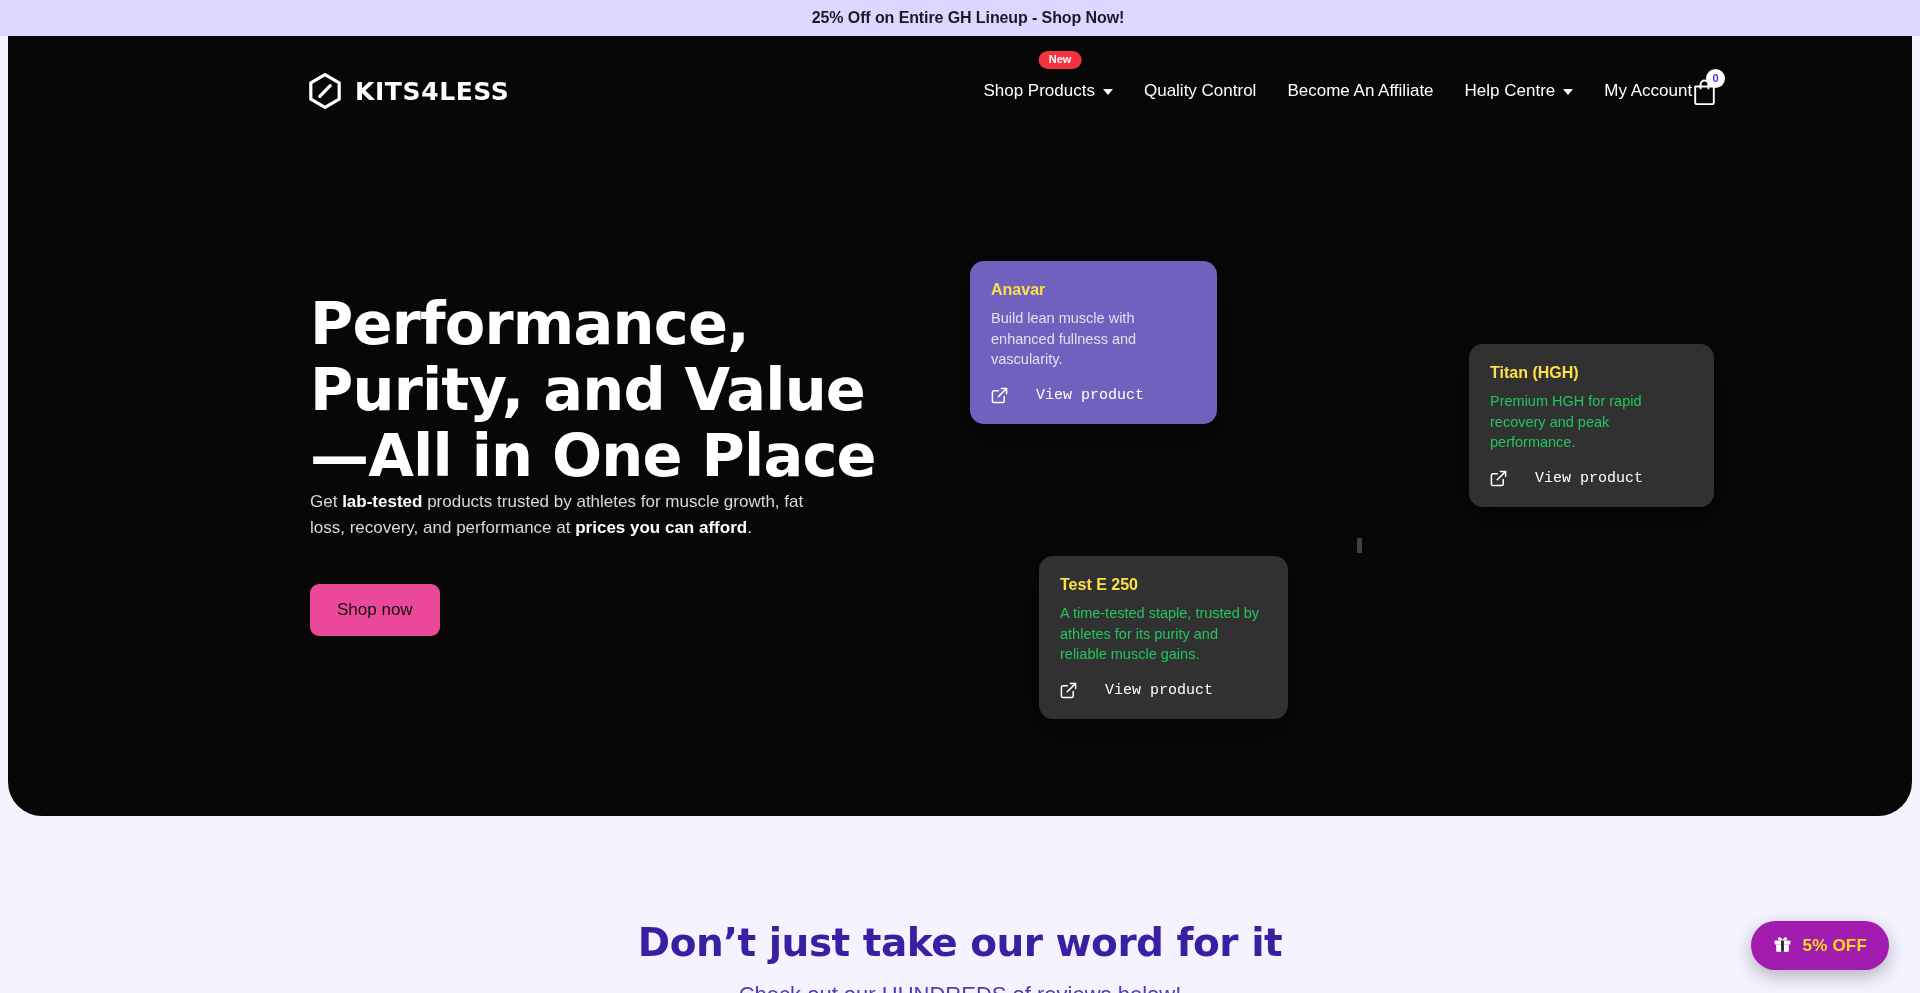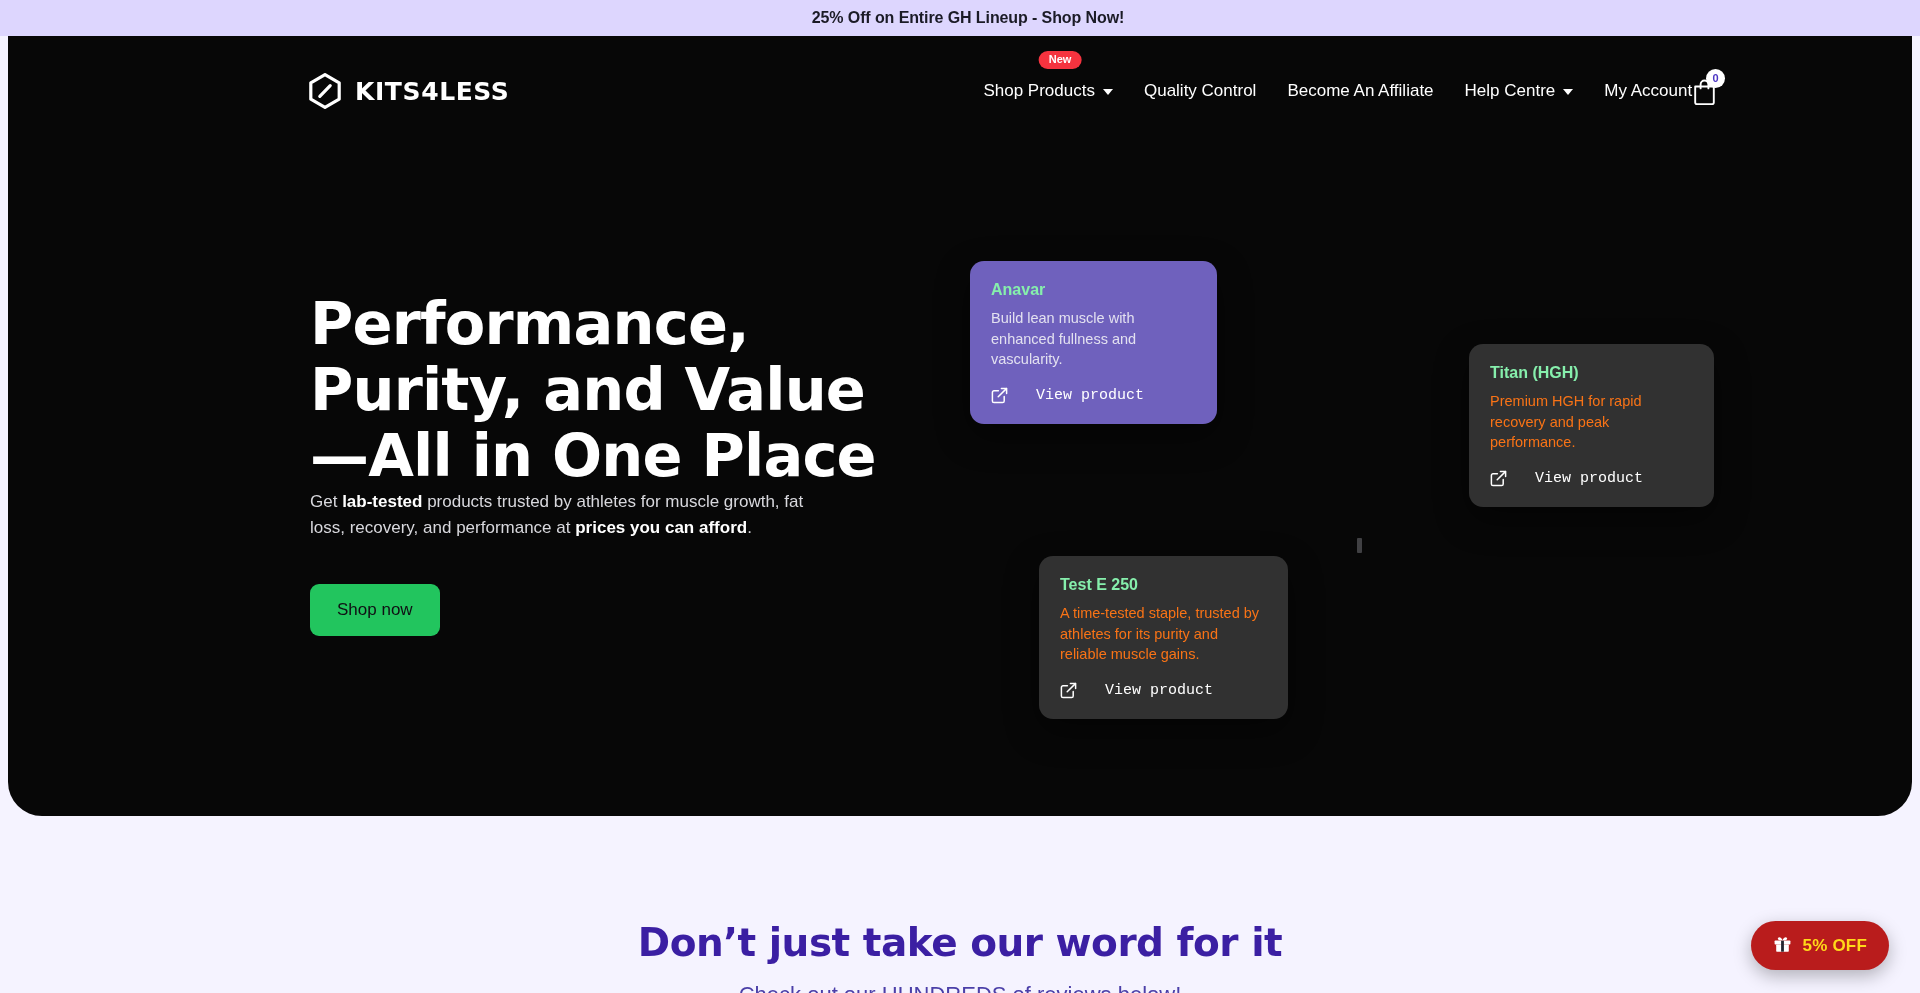--- a/index.html
+++ b/index.html
@@ -152,21 +152,21 @@
     line-height: 1.5;
     max-width: 510px;
   }
   .hero-sub b { color: #ffffff; font-weight: bold; }
 
   .shop-now-btn {
     margin-top: 44px;
     display: inline-flex;
     align-items: center;
     justify-content: center;
-    background: #22c55e;
+    background: #ec4899;
     color: #101014;
     font-size: 17px;
     border: none;
     border-radius: 9px;
     padding: 16px 27px;
     cursor: pointer;
     font-family: "Liberation Sans", sans-serif;
   }
 
   
@@ -177,31 +177,31 @@
     box-shadow: 0 12px 34px rgba(0,0,0,0.45);
   }
   .product-card.purple { background: #6f61bd; }
   .product-card.dark   { background: #313131; }
 
   .card-anavar { left: 962px; top: 225px; width: 247px; }
   .card-titan  { left: 1461px; top: 308px; width: 245px; }
   .card-test   { left: 1031px; top: 520px; width: 249px; }
 
   .card-title {
-    color: #86efac;
+    color: #fde047;
     font-size: 16px;
     font-weight: bold;
     margin-bottom: 9px;
   }
   .card-desc {
     font-size: 14.5px;
     line-height: 1.42;
     color: #e3e1f0;
   }
-  .product-card.dark .card-desc { color: #f97316; }
+  .product-card.dark .card-desc { color: #22c55e; }
 
   .card-link {
     margin-top: 17px;
     display: flex;
     align-items: flex-end;
     gap: 28px;
     color: #ffffff;
     font-size: 15px;
     cursor: pointer;
     font-family: Liberation Mono, monospace;
@@ -235,21 +235,21 @@
     margin-top: 17px;
     color: #4b3fa8;
     font-size: 22px;
   }
 
   
   .discount-pill {
     position: fixed;
     right: 31px;
     bottom: 23px;
-    background: #b91c1c;
+    background: #a21caf;
     border-radius: 999px;
     display: flex;
     align-items: center;
     gap: 11px;
     padding: 13px 22px;
     cursor: pointer;
     box-shadow: 0 6px 18px rgba(0,0,0,0.28);
   }
   .discount-label {
     color: #ffd919;

